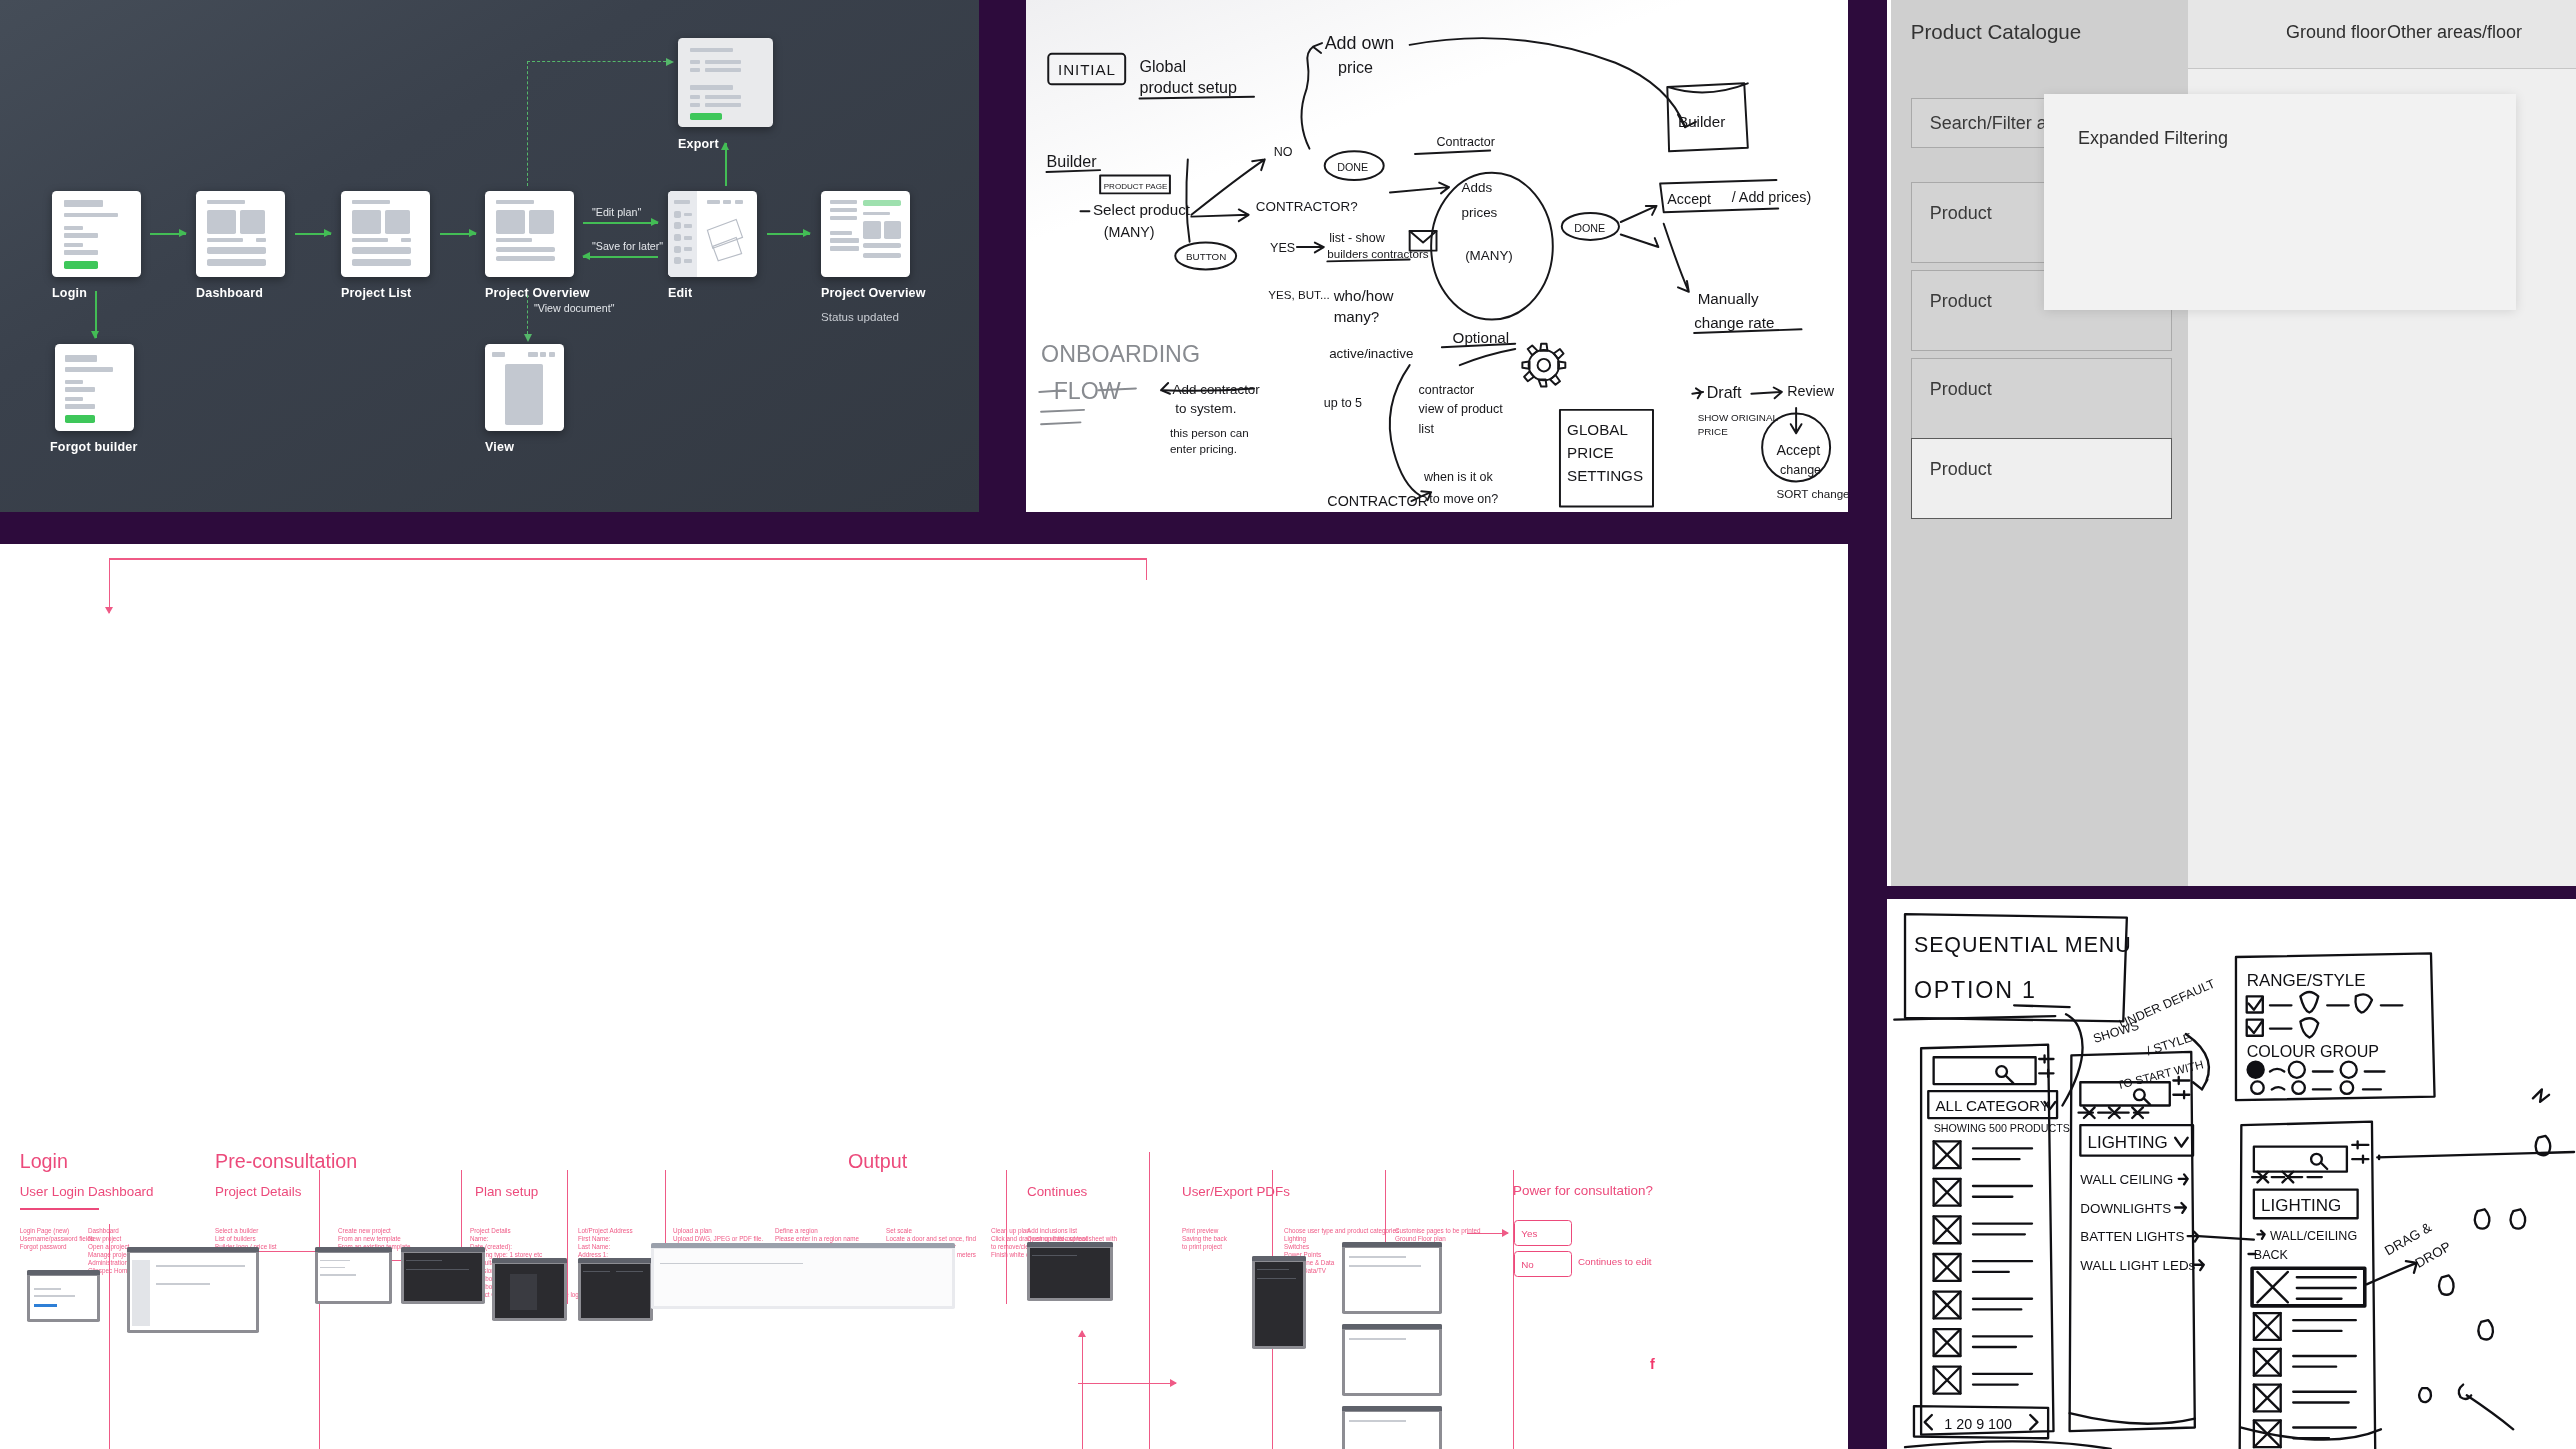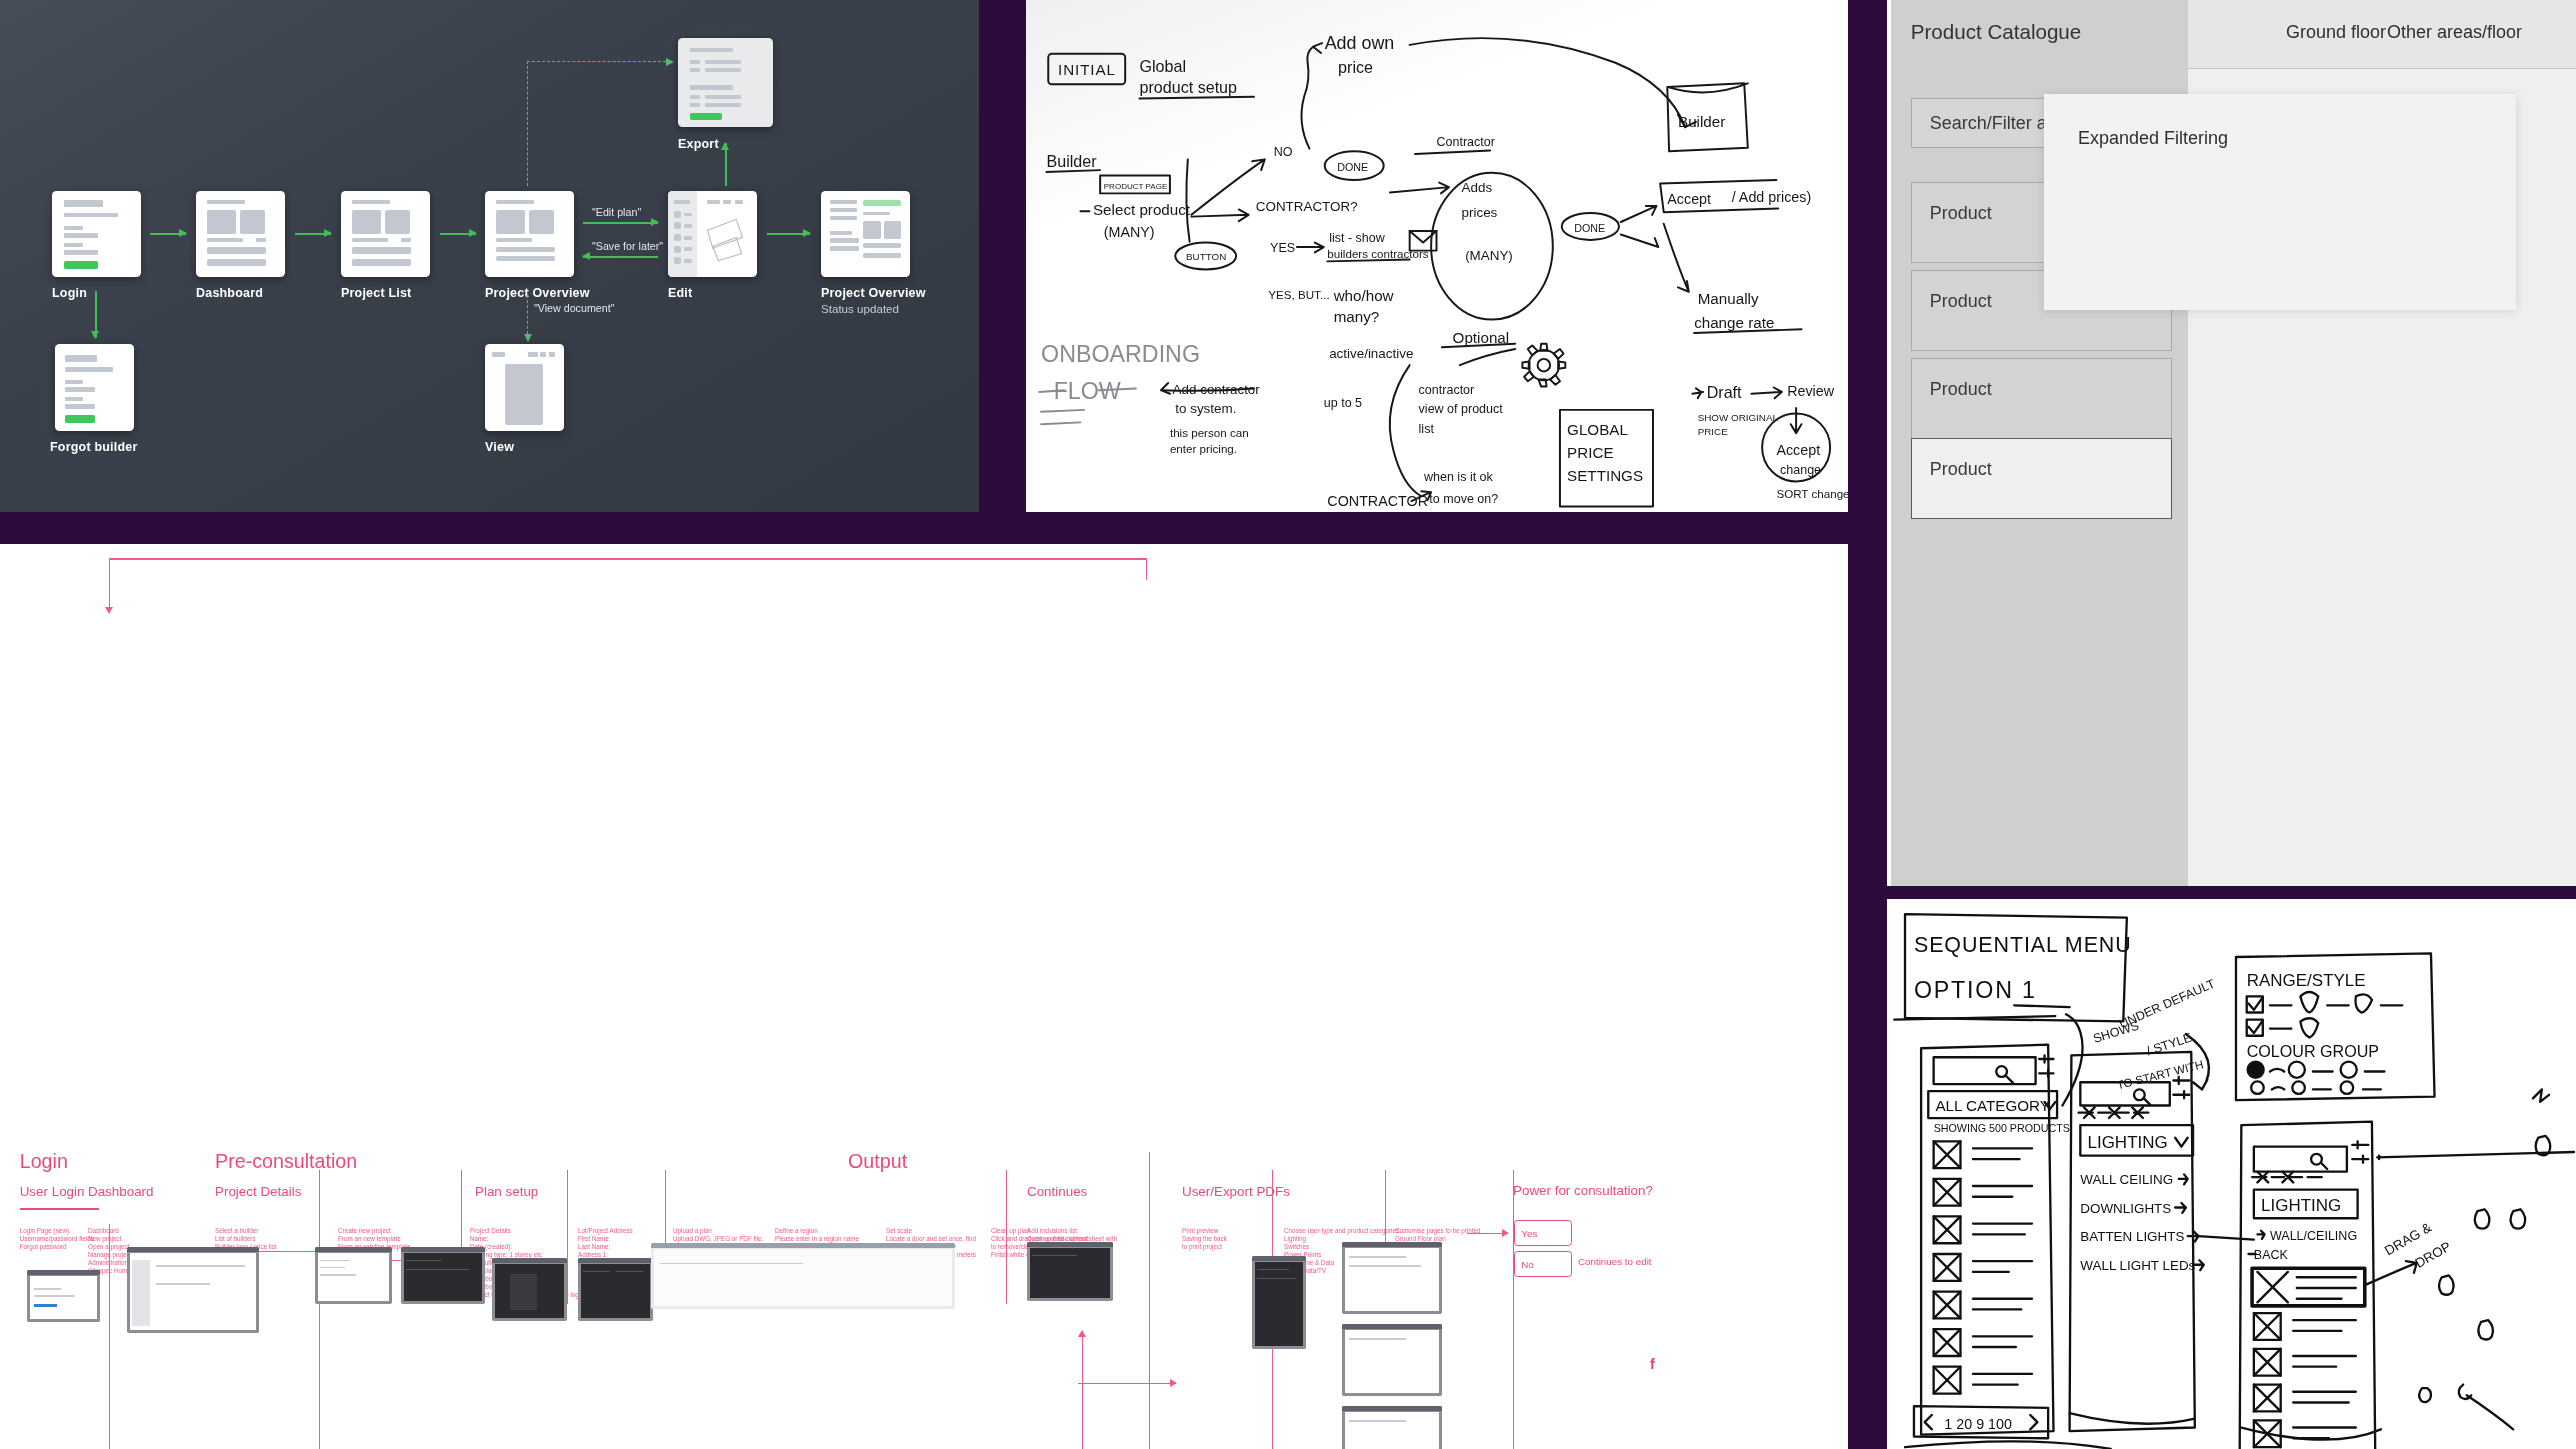--- a/index.html
+++ b/index.html
@@ -187,21 +187,21 @@
     <div class="wf-bar" style="left:9px;top:25px;width:27px;height:3.6px;"></div>
     <div class="wf-block" style="left:42px;top:29.5px;width:18px;height:18px;"></div>
     <div class="wf-block" style="left:63px;top:29.5px;width:17px;height:18px;"></div>
     <div class="wf-bar" style="left:9px;top:40px;width:22.4px;height:3.6px;"></div>
     <div class="wf-bar" style="left:9px;top:47px;width:29px;height:4.5px;"></div>
     <div class="wf-bar" style="left:9px;top:55px;width:29px;height:4.5px;"></div>
     <div class="wf-block" style="left:42px;top:52px;width:38px;height:5.4px;"></div>
     <div class="wf-block" style="left:42px;top:62px;width:38px;height:5.4px;"></div>
   </div>
   <div class="wf-label" style="left:821px;top:286px;">Project Overview</div>
-  <div class="wf-sub" style="left:821px;top:302px;">Status updated</div>
+  <div class="wf-sub" style="left:821px;top:310px;">Status updated</div>
 
   <div class="wf-card" style="left:55px;top:344px;width:79px;height:87px;">
     <div class="wf-bar" style="left:9.8px;top:10.7px;width:32px;height:7.2px;"></div>
     <div class="wf-bar" style="left:9.8px;top:23px;width:48px;height:4.5px;"></div>
     <div class="wf-bar" style="left:9.8px;top:36px;width:18px;height:3.6px;"></div>
     <div class="wf-bar" style="left:9.8px;top:43px;width:30px;height:4.5px;"></div>
     <div class="wf-bar" style="left:9.8px;top:53px;width:18px;height:3.6px;"></div>
     <div class="wf-bar" style="left:9.8px;top:60px;width:30px;height:4.5px;"></div>
     <div class="wf-green" style="left:9.8px;top:71px;width:30px;height:8px;"></div>
   </div>

